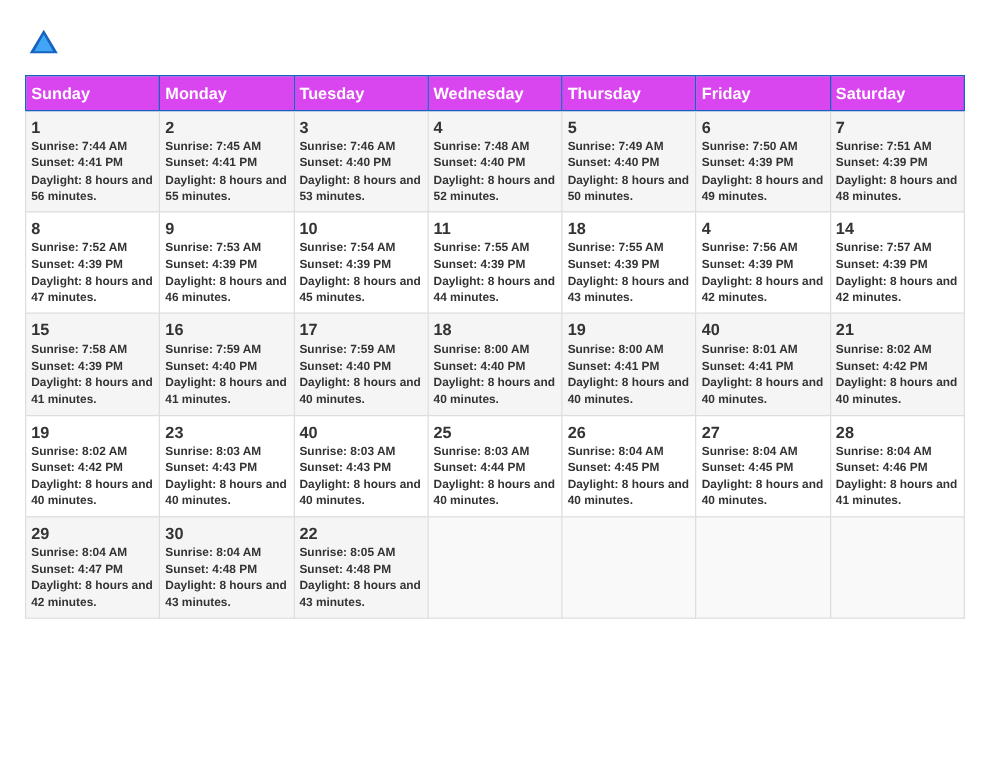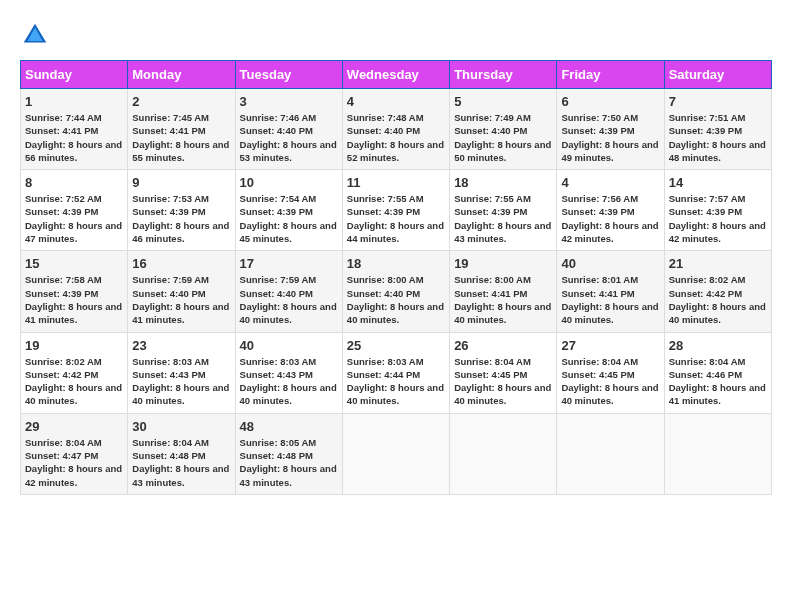--- a/index.html
+++ b/index.html
@@ -250,21 +250,21 @@
       <tr>
         <td>
         <span class="day-num">29</span>
         <span class="day-info">Sunrise: 8:04 AM<br>Sunset: 4:47 PM<br>Daylight: 8 hours and 42 minutes.</span>
       </td>
         <td>
         <span class="day-num">30</span>
         <span class="day-info">Sunrise: 8:04 AM<br>Sunset: 4:48 PM<br>Daylight: 8 hours and 43 minutes.</span>
       </td>
         <td>
-        <span class="day-num">48</span>
+        <span class="day-num">22</span>
         <span class="day-info">Sunrise: 8:05 AM<br>Sunset: 4:48 PM<br>Daylight: 8 hours and 43 minutes.</span>
       </td>
         <td class="empty"></td>
         <td class="empty"></td>
         <td class="empty"></td>
         <td class="empty"></td>
       </tr>
     </tbody>
 </table>
 

